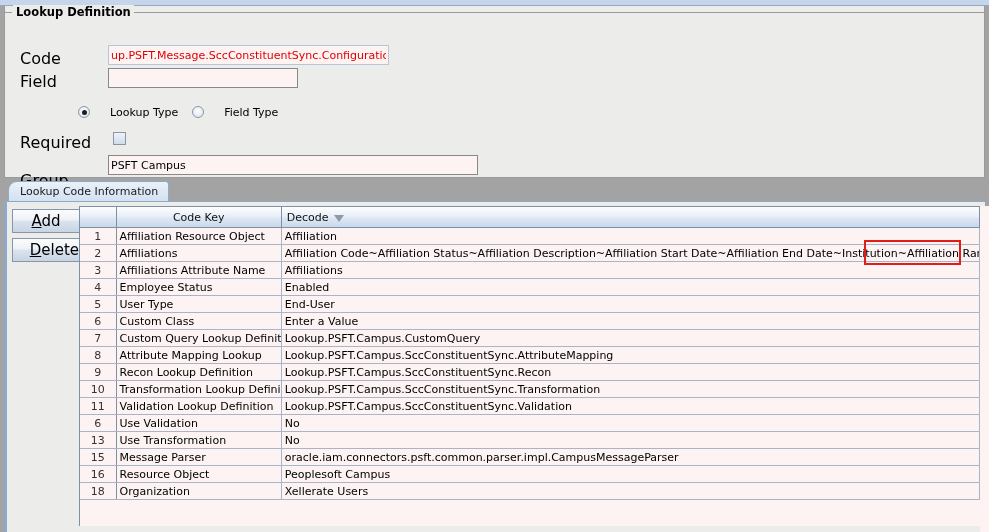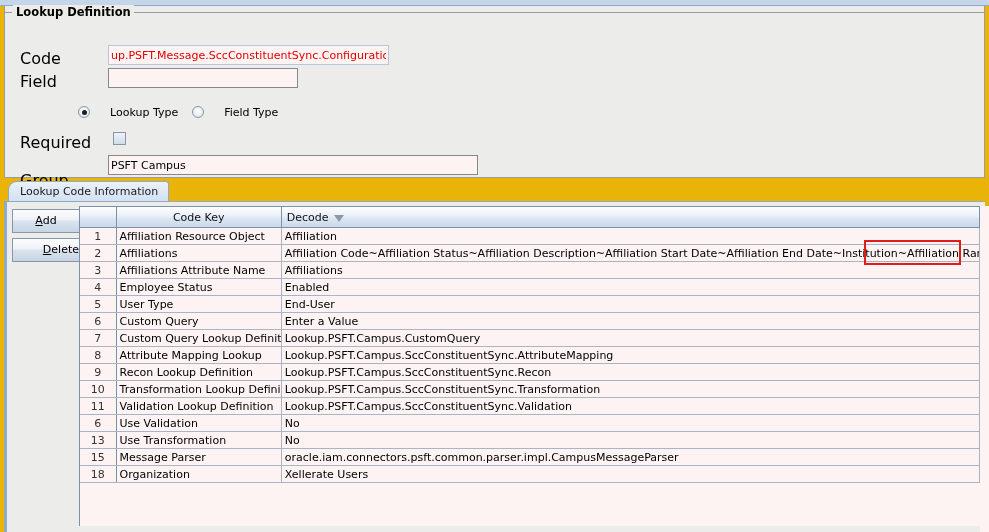--- a/index.html
+++ b/index.html
@@ -6,21 +6,21 @@
     margin: 0;
     padding: 0;
     background: #f0f0ee;
     font-family: "DejaVu Sans", "Liberation Sans", sans-serif;
   }
   #app {
     position: relative;
     width: 989px;
     height: 532px;
     overflow: hidden;
-    background: #eab308;
+    background: #a3a3a3;
     font-size: 11px;
     color: #000;
   }
 
   
   .top-strip {
     position: absolute;
     left: 0; top: 0;
     width: 989px; height: 5px;
     background: #c6d6ea;
@@ -159,21 +159,21 @@
   }
 
   
   .btn {
     position: absolute;
     box-sizing: border-box;
     width: 68px; height: 24px;
     background: linear-gradient(to bottom, #fbfcfd 0%, #eef2f7 45%, #dbe4ef 50%, #c7d4e4 100%);
     border: 1px solid #8a96a8;
     font-family: "DejaVu Sans", "Liberation Sans", sans-serif;
-    font-size: 11px;
+    font-size: 15px;
     color: #000;
     text-align: center;
     line-height: 22px;
     cursor: default;
   }
   .btn u { text-decoration: underline; }
 
   
   .table-wrap {
     position: absolute;
@@ -335,21 +335,21 @@
             <td>Employee Status</td>
             <td>Enabled</td>
           </tr>
           <tr>
             <td class="rownum">5</td>
             <td>User Type</td>
             <td>End-User</td>
           </tr>
           <tr>
             <td class="rownum">6</td>
-            <td>Custom Query</td>
+            <td>Custom Class</td>
             <td>Enter a Value</td>
           </tr>
           <tr>
             <td class="rownum">7</td>
             <td>Custom Query Lookup Definition</td>
             <td>Lookup.PSFT.Campus.CustomQuery</td>
           </tr>
           <tr>
             <td class="rownum">8</td>
             <td>Attribute Mapping Lookup</td>
@@ -379,20 +379,25 @@
             <td class="rownum">13</td>
             <td>Use Transformation</td>
             <td>No</td>
           </tr>
           <tr>
             <td class="rownum">15</td>
             <td>Message Parser</td>
             <td>oracle.iam.connectors.psft.common.parser.impl.CampusMessageParser</td>
           </tr>
           <tr>
+            <td class="rownum">16</td>
+            <td>Resource Object</td>
+            <td>Peoplesoft Campus</td>
+          </tr>
+          <tr>
             <td class="rownum">18</td>
             <td>Organization</td>
             <td>Xellerate Users</td>
           </tr>
         </tbody>
     </table>
   </div>
 
   <div class="redbox"></div>
 

